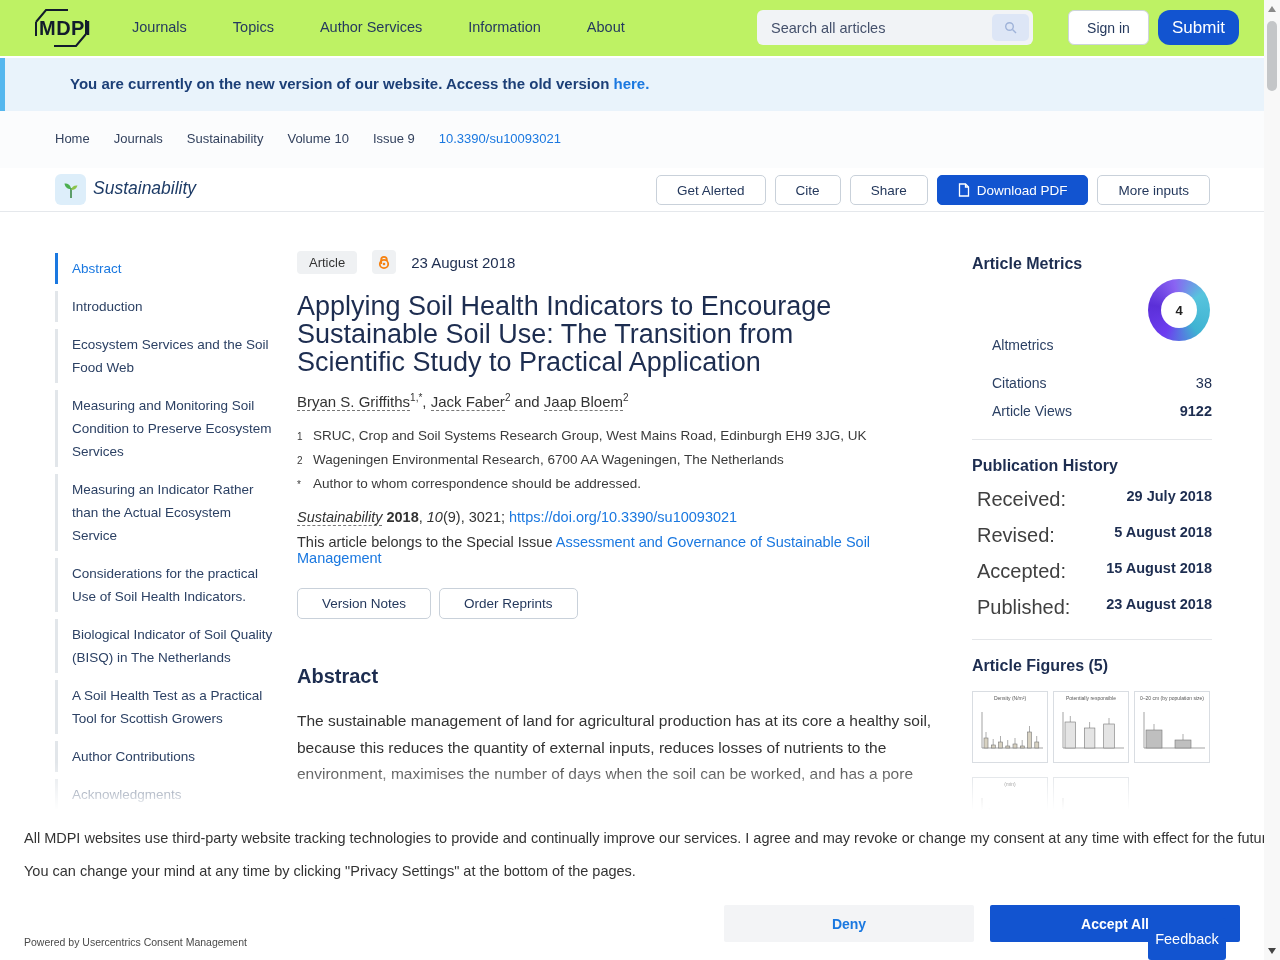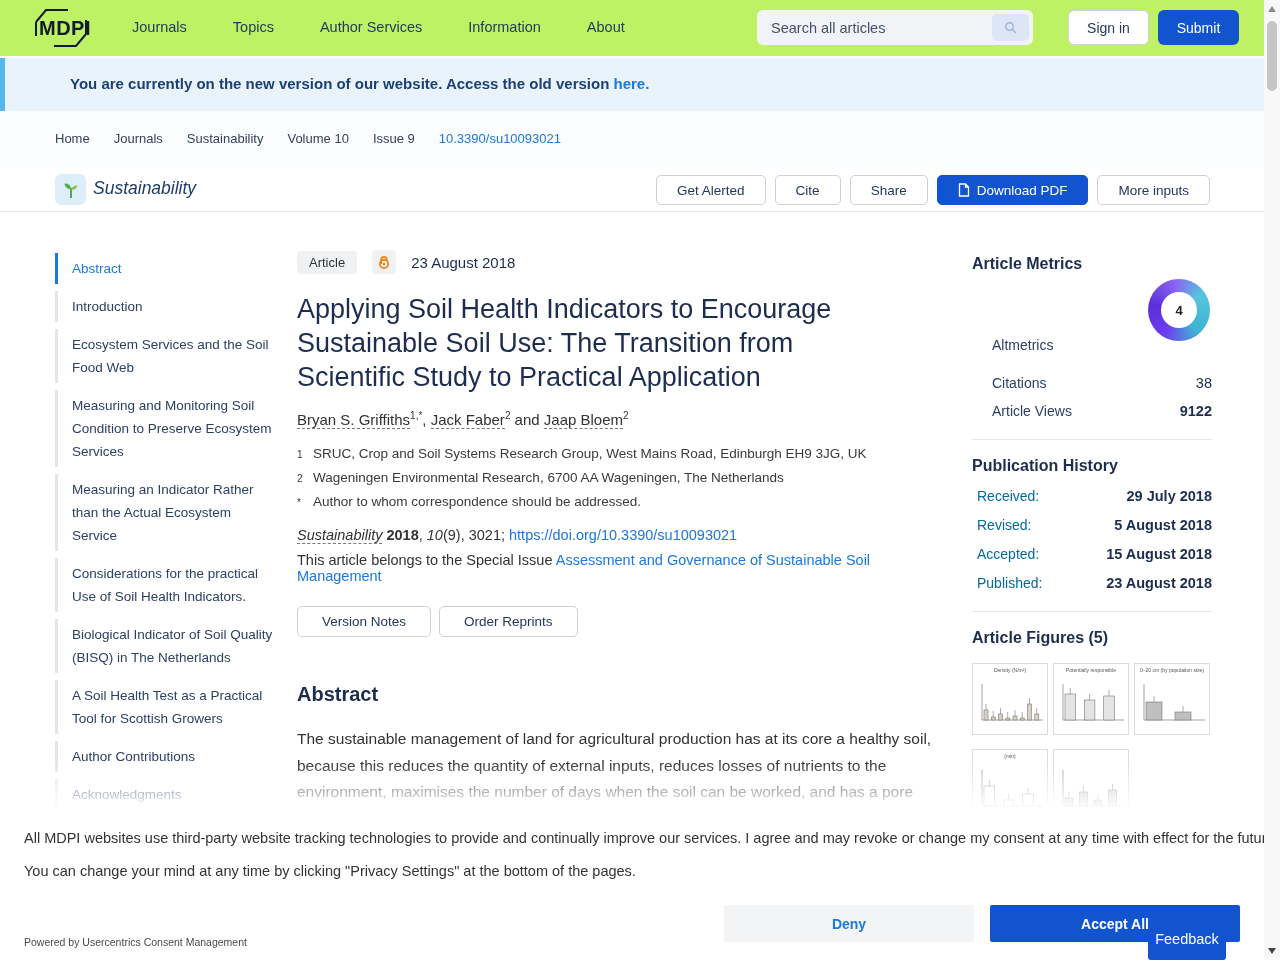--- a/index.html
+++ b/index.html
@@ -12,21 +12,21 @@
   .logo { position:absolute; left:28px; top:6px; width:66px; height:44px; cursor:pointer; }
   .logo svg { position:absolute; left:0; top:0; }
   .logo .logo-text { position:absolute; left:11px; top:11px; font-size:20px; font-weight:bold; letter-spacing:0.5px; color:#121c2c; }
   .main-nav { position:absolute; left:132px; top:0; height:53px; display:flex; align-items:center; gap:46px; }
   .nav-item { font-size:14.5px; color:#253a5e; cursor:pointer; white-space:nowrap; }
   .search-wrap { position:absolute; left:757px; top:10px; width:276px; height:35px; background:#f1f3f6; border-radius:6px; display:flex; align-items:center; }
   .search-input { flex:1; border:none; background:transparent; outline:none; font-size:14.5px; color:#3c4a63; padding:0 8px 0 14px; font-family:"Liberation Sans", sans-serif; }
   .search-input::placeholder { color:#44506b; opacity:1; }
   .search-btn { width:37px; height:27px; margin-right:4px; background:#dde6f6; border:none; border-radius:5px; cursor:pointer; display:flex; align-items:center; justify-content:center; }
   .btn-signin { position:absolute; left:1068px; top:10px; width:81px; height:35px; background:#fff; border:1px solid #cdd4dc; border-radius:6px; font-size:14px; color:#24385c; cursor:pointer; font-family:"Liberation Sans", sans-serif; }
-  .btn-submit { position:absolute; left:1158px; top:10px; width:81px; height:35px; background:#1254d0; border:none; border-radius:6px; font-size:14px; color:#fff; cursor:pointer; font-family:"Liberation Sans", sans-serif; }
+  .btn-submit { position:absolute; left:1158px; top:10px; width:81px; height:35px; background:#1254d0; border:none; border-radius:12px; font-size:17px; color:#fff; cursor:pointer; font-family:"Liberation Sans", sans-serif; }
 
   
   .notice { position:absolute; left:0; top:58px; width:1264px; height:53px; background:#e9f3fb; }
   .notice-stripe { position:absolute; left:0; top:0; width:5px; height:53px; background:#55b7ee; }
   .notice-text { position:absolute; left:70px; top:17px; font-size:15px; font-weight:bold; color:#1c3f77; }
   .notice-text a { color:#1a78e0; text-decoration:none; cursor:pointer; }
 
   
   .crumb-band { position:absolute; left:0; top:111px; width:1264px; height:57px; background:#fbfcfd; }
   .breadcrumb { position:absolute; left:55px; top:20px; display:flex; gap:24px; }
@@ -45,21 +45,21 @@
   .toc { position:absolute; left:55px; top:253px; width:218px; }
   .toc-item { border-left:3px solid #e2e6ea; padding:4px 0 4px 14px; margin:0 0 7px 0; font-size:13.5px; line-height:23px; color:#2c4164; cursor:pointer; }
   .toc-item.active { border-left-color:#1a78e0; color:#1a78e0; }
 
   
   .article { position:absolute; left:297px; top:250px; width:635px; }
   .badge-row { display:flex; align-items:center; gap:15px; height:24px; }
   .badge { background:#eff1f3; border-radius:4px; padding:4px 12px; font-size:13px; color:#333; }
   .oa-chip { width:24px; height:24px; background:#eff1f3; border-radius:4px; display:flex; align-items:center; justify-content:center; }
   .pub-date { font-size:15px; color:#1d2d50; }
-  .title { margin-top:18px; width:592px; font-size:27px; line-height:34px; color:#1d2d50; font-weight:400; }
+  .title { margin-top:18px; width:592px; font-size:27px; line-height:28px; color:#1d2d50; font-weight:400; }
   .authors { margin-top:16px; font-size:15px; color:#333; }
   .author-link { color:#333; border-bottom:1px dashed #777; cursor:pointer; }
   .authors sup { font-size:10px; }
   .affils { margin-top:14px; }
   .affil-row { font-size:13.5px; color:#3a3a3a; line-height:23px; display:flex; }
   .affil-mark { width:16px; font-size:10px; padding-top:1px; color:#3a3a3a; }
   .citation { margin-top:13px; font-size:14.5px; color:#333; }
   .cit-journal { font-style:italic; border-bottom:1px dashed #777; cursor:pointer; }
   .cit-year { font-weight:bold; }
   .cit-vol { font-style:italic; }
@@ -80,21 +80,21 @@
     background:conic-gradient(from 210deg, #6d3df0 0deg, #5b2fd8 70deg, #8a63f2 140deg, #57c4dd 205deg, #3fb3d2 290deg, #6d3df0 360deg);
     display:flex; align-items:center; justify-content:center; cursor:pointer; }
   .donut-inner { width:36px; height:36px; border-radius:50%; background:#fff; display:flex; align-items:center; justify-content:center; font-size:13px; font-weight:bold; color:#222; }
   .mrow { display:flex; justify-content:space-between; align-items:center; margin-top:12px; }
   .mrow .r-label { margin-left:20px; }
   .mval { font-size:14.5px; color:#1d2d50; }
   .mval.bold { font-weight:bold; }
   .r-div { border:none; border-top:1px solid #e4e6e9; margin-top:20px; }
   .ph-head { margin-top:17px; }
   .ph-row { display:flex; justify-content:space-between; margin-top:13px; }
-  .ph-label { font-size:14px; color:#0369a1; margin-left:5px; }
+  .ph-label { font-size:20px; color:#404040; margin-left:5px; }
   .ph-val { font-size:14.5px; font-weight:bold; color:#1d2d50; }
   .fig-head { margin-top:17px; }
   .fig-grid { margin-top:16px; display:grid; grid-template-columns:repeat(3,76px); gap:14px 5px; }
   .thumb { width:76px; height:72px; background:#fff; border:1px solid #d9dde2; padding:3px 2px 2px 2px; cursor:pointer; overflow:hidden; }
   .thumb-cap { font-size:5px; color:#555; text-align:center; height:8px; overflow:hidden; }
   .thumb-svg { width:70px; height:58px; display:block; }
 
   
   .fade { position:absolute; left:0; top:762px; width:1280px; height:48px; background:linear-gradient(to bottom, rgba(255,255,255,0), #ffffff); z-index:40; pointer-events:none; }
   .cookie { position:absolute; left:0; top:810px; width:1280px; height:150px; background:#fff; z-index:41; }

